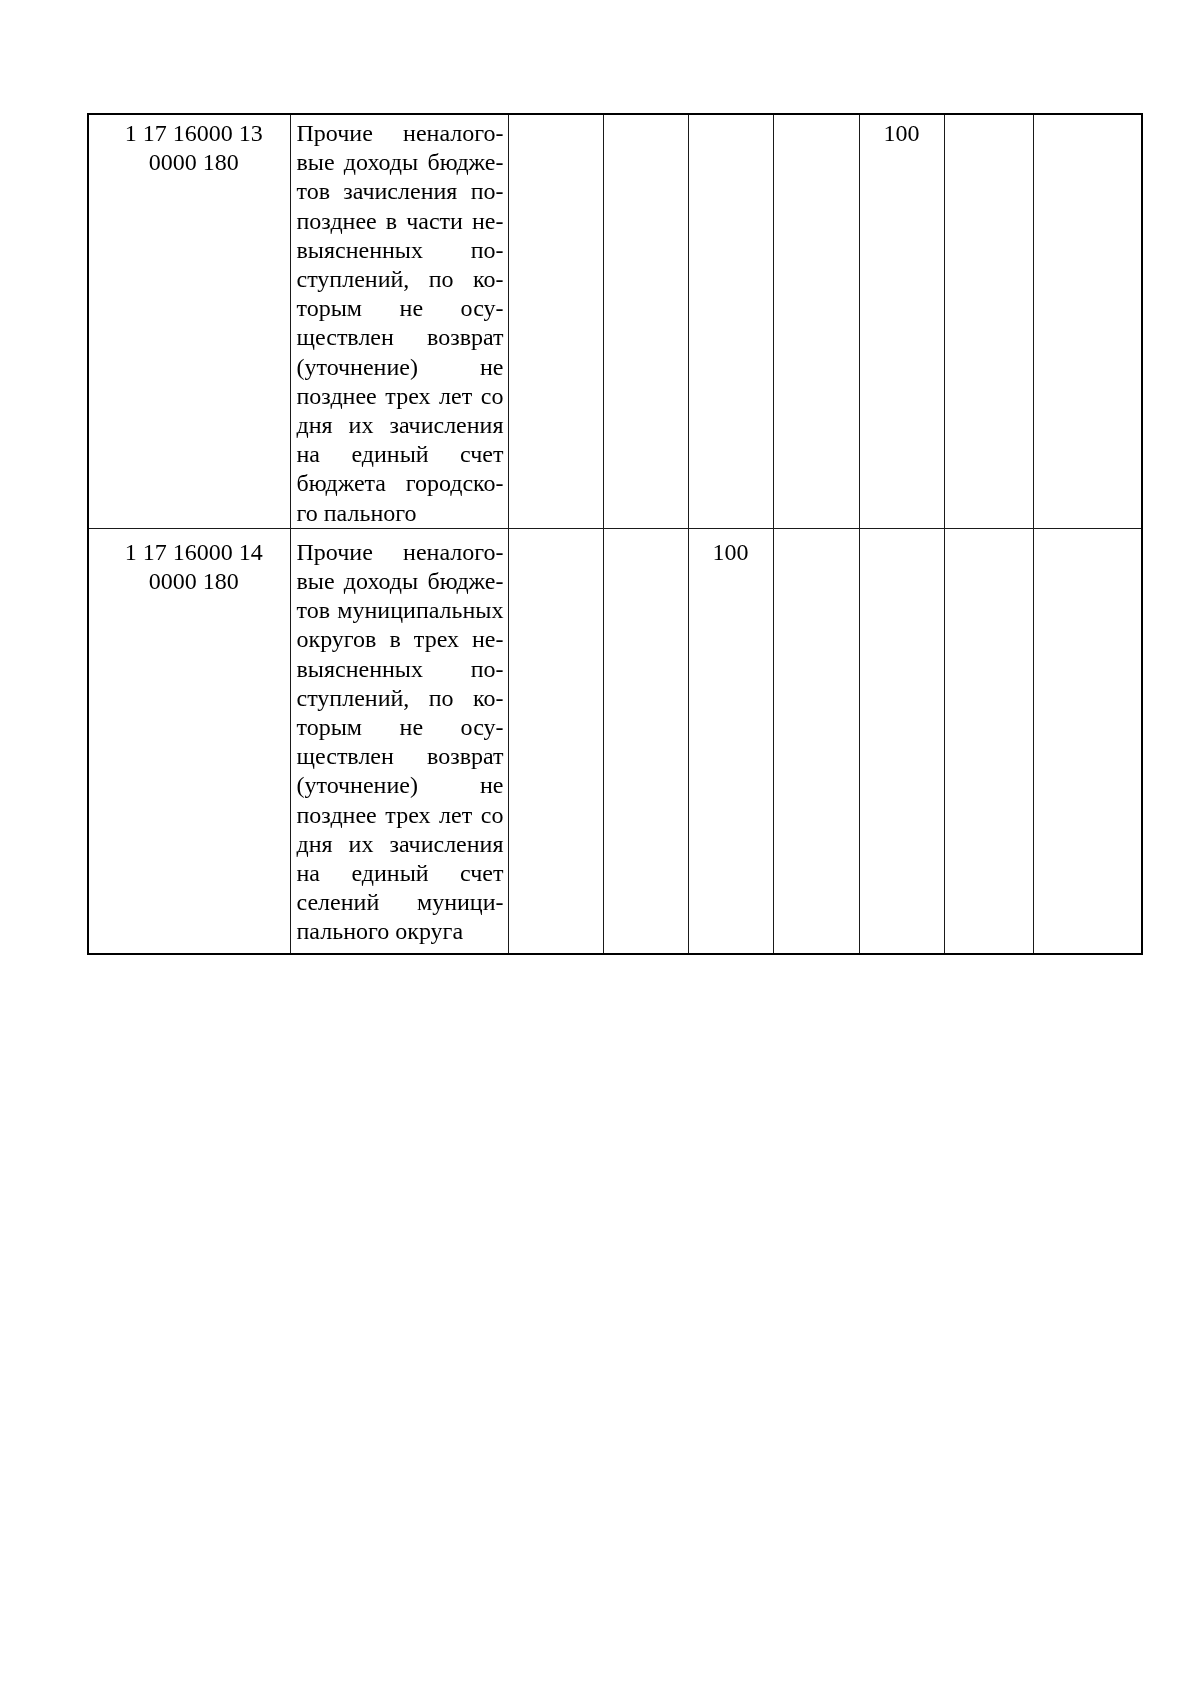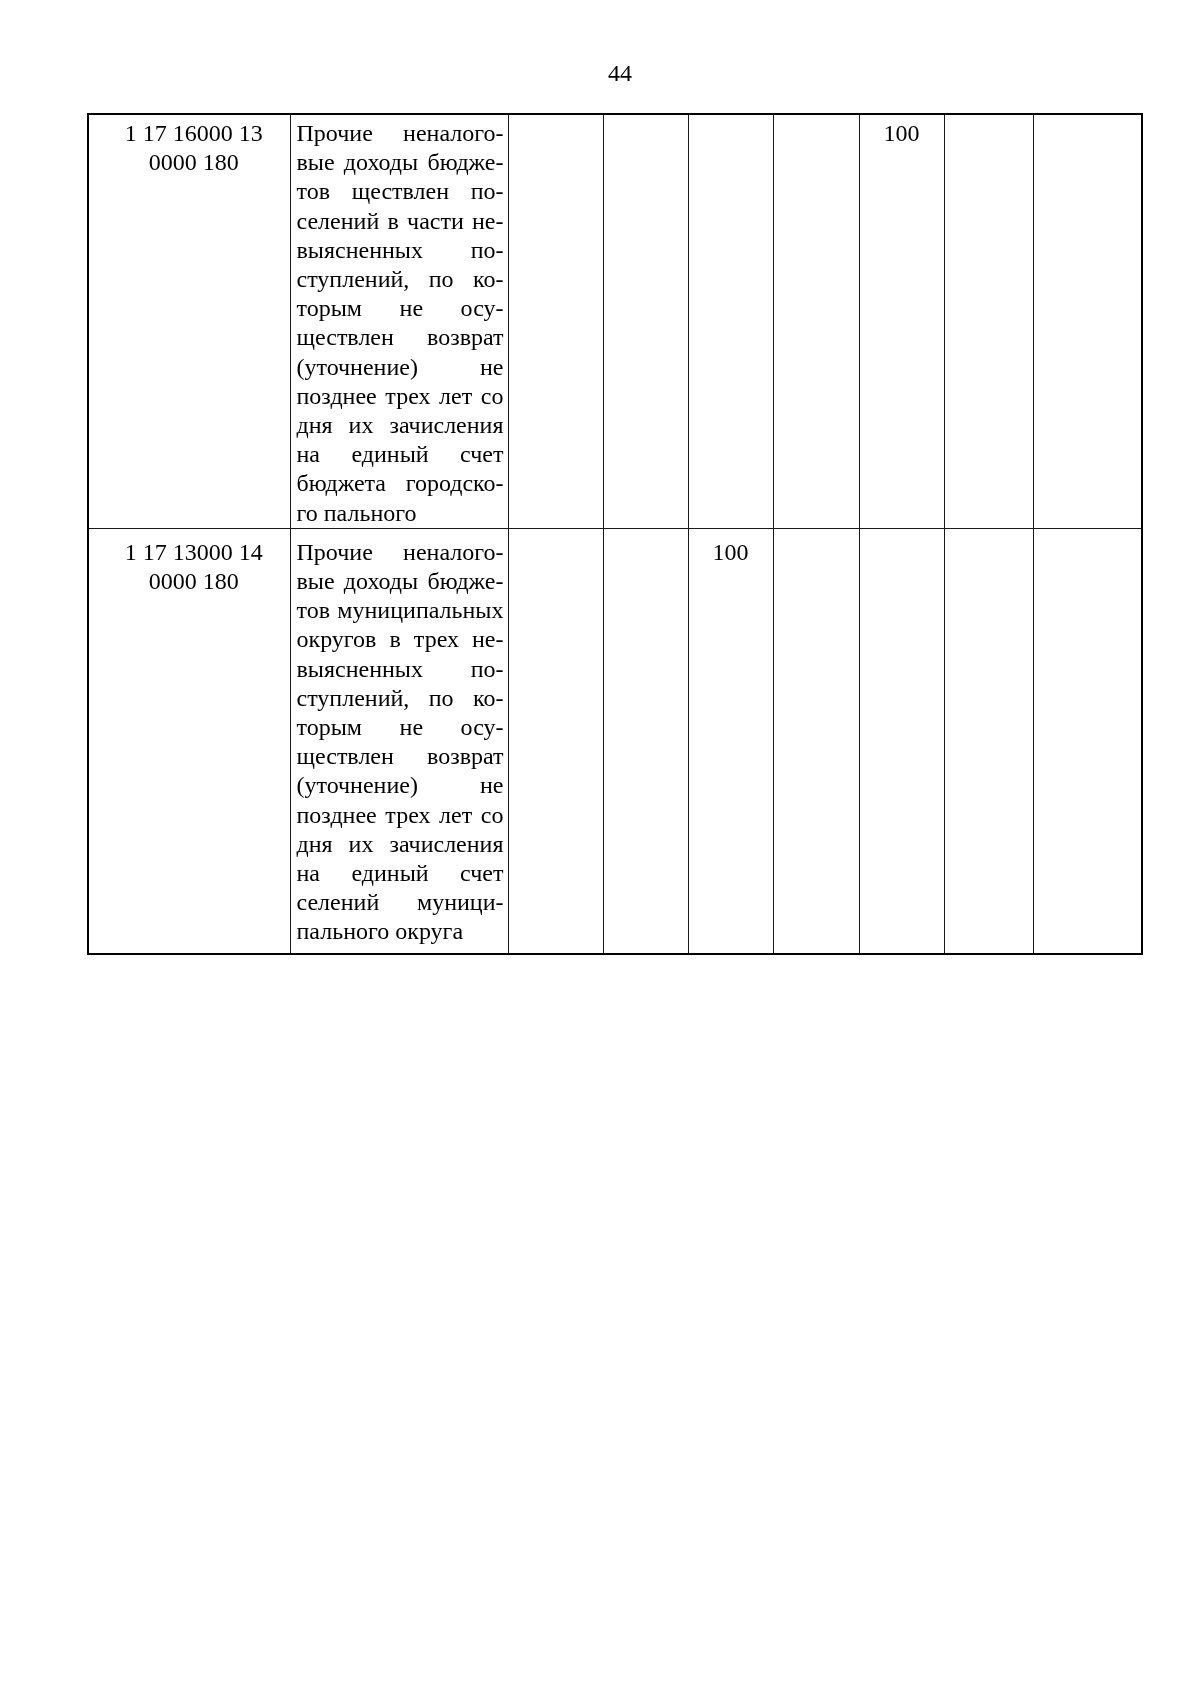--- a/index.html
+++ b/index.html
@@ -44,21 +44,20 @@
   .code-line { text-align: center; }
   td.desc-cell { padding-left: 6px; padding-right: 4px; font-family: Liberation Serif, serif; }
   .desc-line { text-align: justify; text-align-last: justify; }
   .desc-line-last { text-align-last: left; }
   td.value-cell, td.empty-cell { text-align: center; padding-right: 5px; }
 </style>
 </head>
 <body>
 
 <div class="page">
-  <div class="page-number">44</div>
 
   <table class="doc-table">
     <colgroup id="colgroup">
         <col style="width: 202px;">
         <col style="width: 218px;">
         <col style="width: 95px;">
         <col style="width: 85px;">
         <col style="width: 85px;">
         <col style="width: 86px;">
         <col style="width: 85px;">
@@ -67,22 +66,22 @@
       </colgroup>
     <tbody id="table-body">
         <tr style="height: 413px;">
           <td class="code-cell">
             <div class="code-line">1 17 16000 13</div>
             <div class="code-line">0000 180</div>
           </td>
           <td class="desc-cell">
             <div class="desc-line">Прочие неналого-</div>
             <div class="desc-line">вые доходы бюдже-</div>
-            <div class="desc-line">тов ществлен по-</div>
-            <div class="desc-line">селений в части не-</div>
+            <div class="desc-line">тов зачисления по-</div>
+            <div class="desc-line">позднее в части не-</div>
             <div class="desc-line">выясненных по-</div>
             <div class="desc-line">ступлений, по ко-</div>
             <div class="desc-line">торым не осу-</div>
             <div class="desc-line">ществлен возврат</div>
             <div class="desc-line">(уточнение) не</div>
             <div class="desc-line">позднее трех лет со</div>
             <div class="desc-line">дня их зачисления</div>
             <div class="desc-line">на единый счет</div>
             <div class="desc-line">бюджета городско-</div>
             <div class="desc-line desc-line-last">го пального</div>
@@ -90,21 +89,21 @@
           <td class="empty-cell"></td>
           <td class="empty-cell"></td>
           <td class="empty-cell"></td>
           <td class="empty-cell"></td>
           <td class="value-cell">100</td>
           <td class="empty-cell"></td>
           <td class="empty-cell"></td>
         </tr>
         <tr style="height: 426px;">
           <td class="code-cell">
-            <div class="code-line">1 17 13000 14</div>
+            <div class="code-line">1 17 16000 14</div>
             <div class="code-line">0000 180</div>
           </td>
           <td class="desc-cell">
             <div class="desc-line">Прочие неналого-</div>
             <div class="desc-line">вые доходы бюдже-</div>
             <div class="desc-line">тов муниципальных</div>
             <div class="desc-line">округов в трех не-</div>
             <div class="desc-line">выясненных по-</div>
             <div class="desc-line">ступлений, по ко-</div>
             <div class="desc-line">торым не осу-</div>

